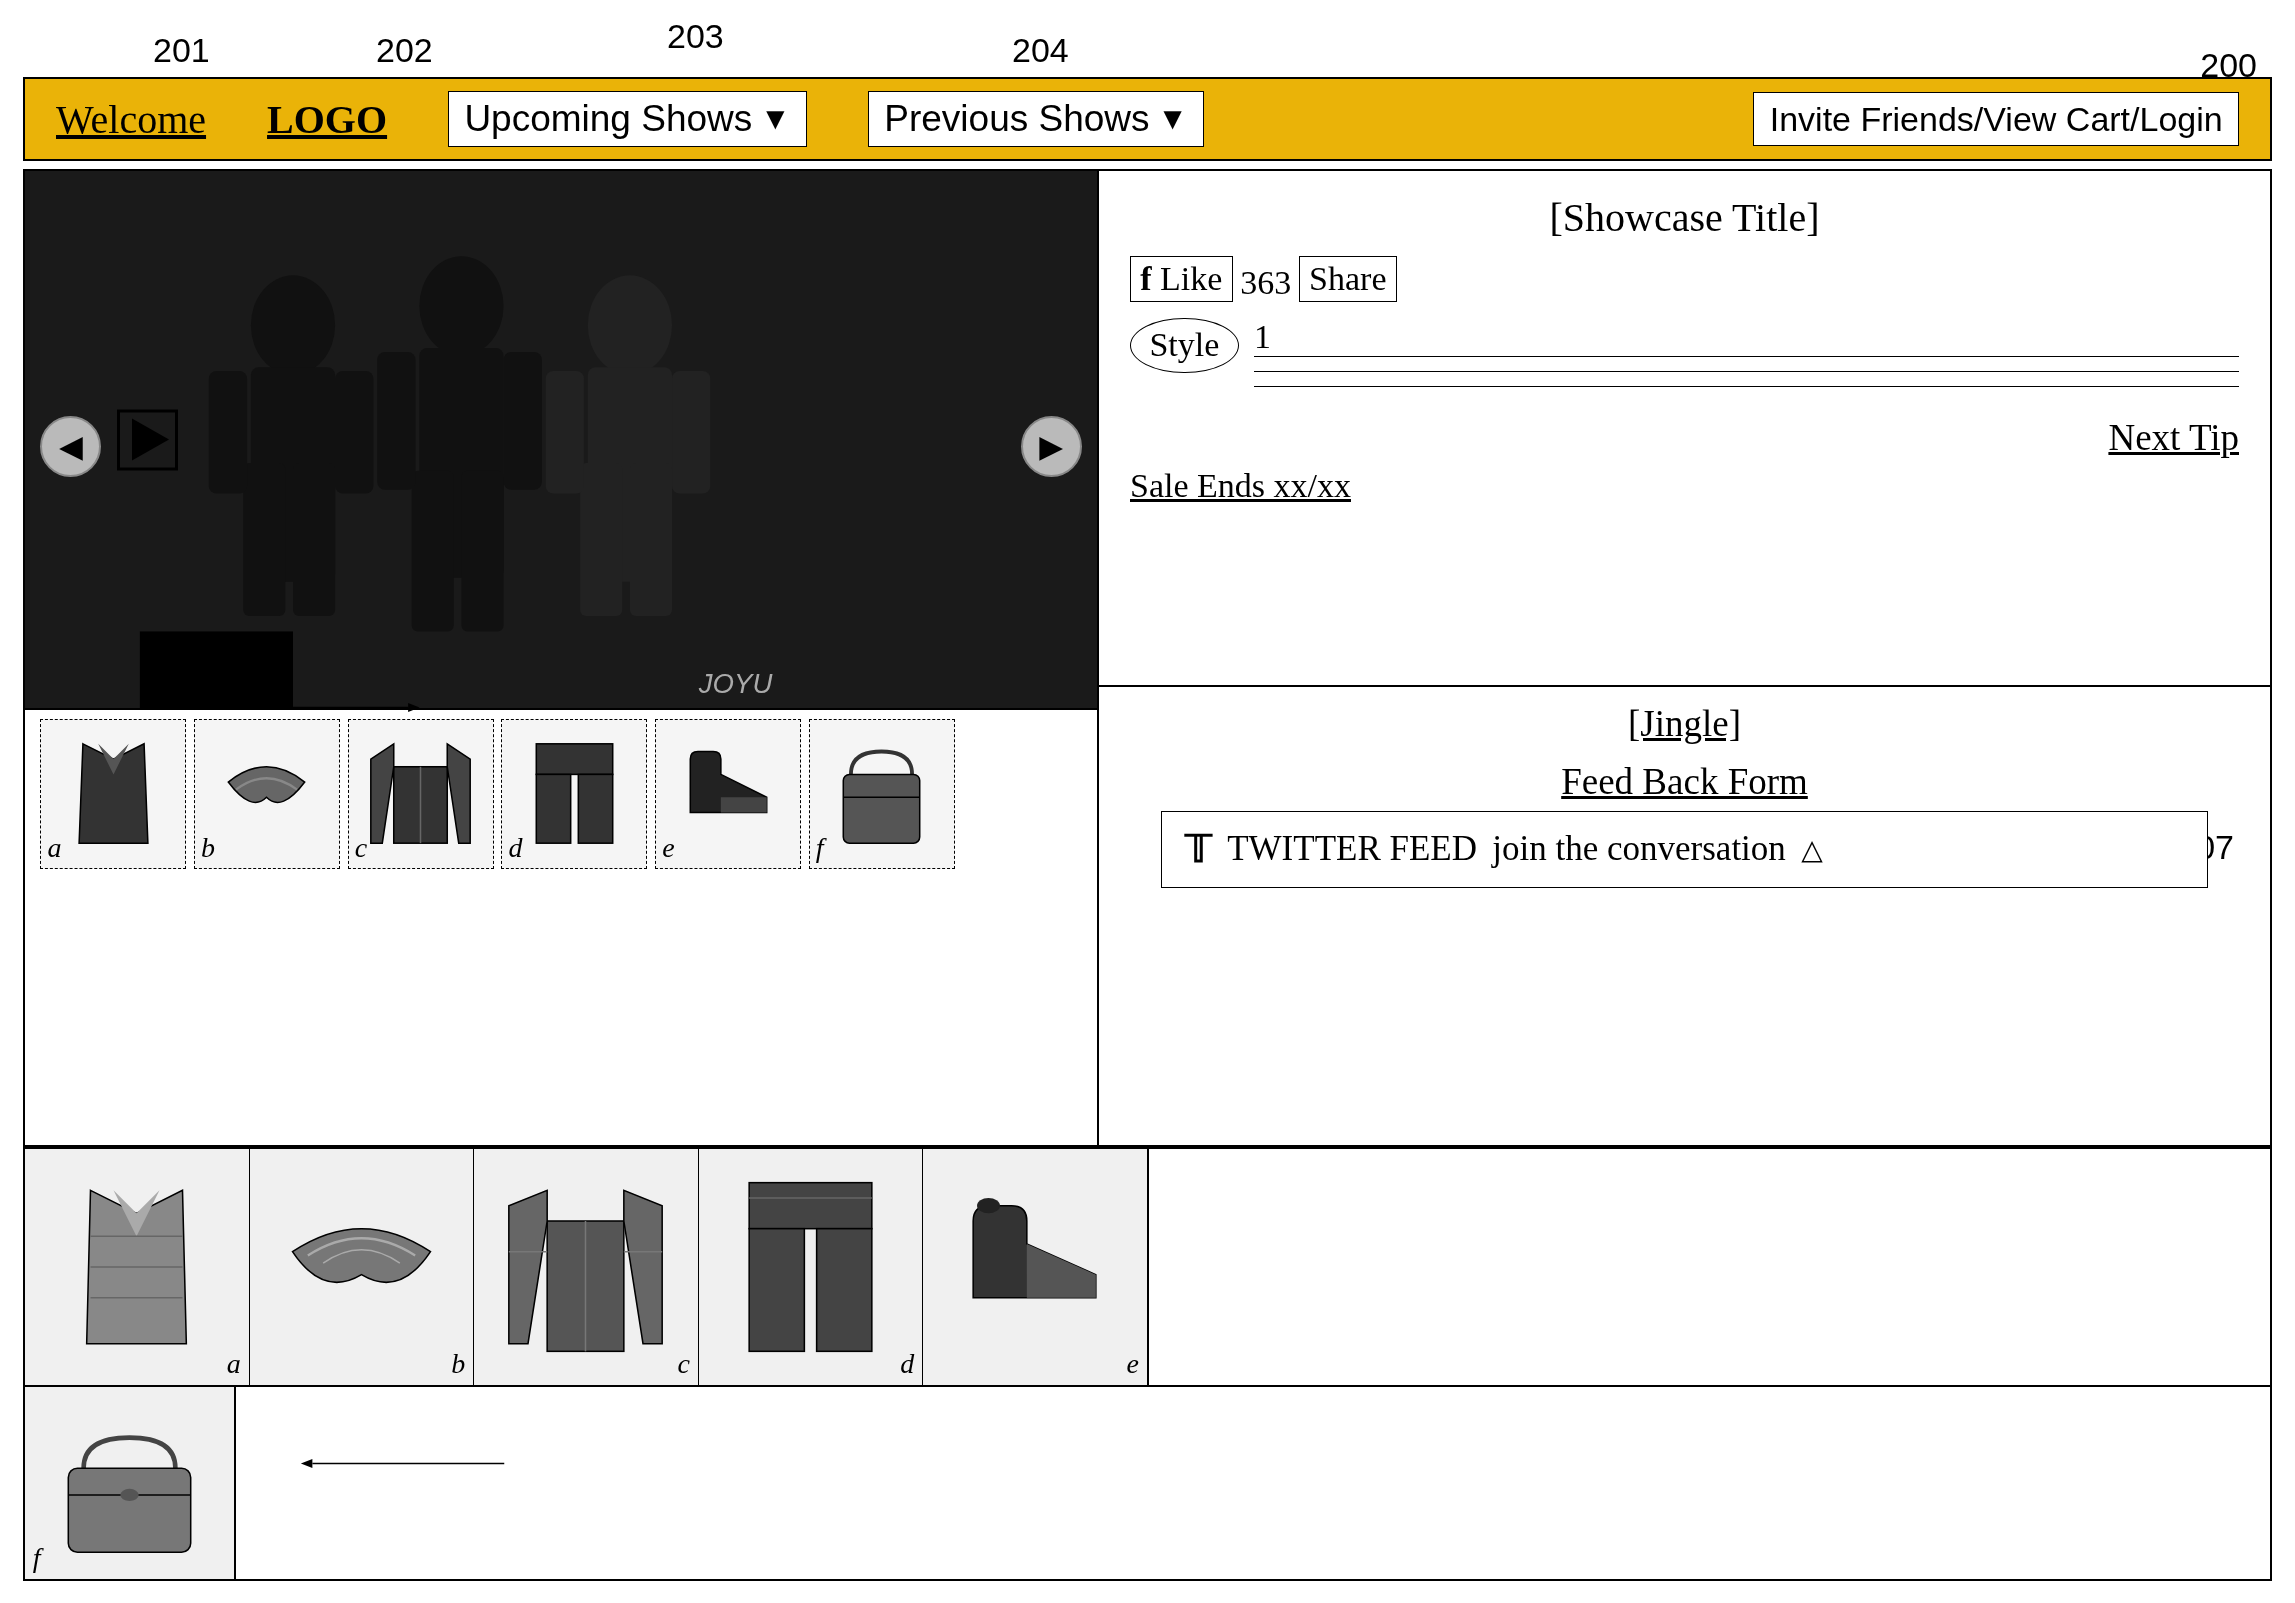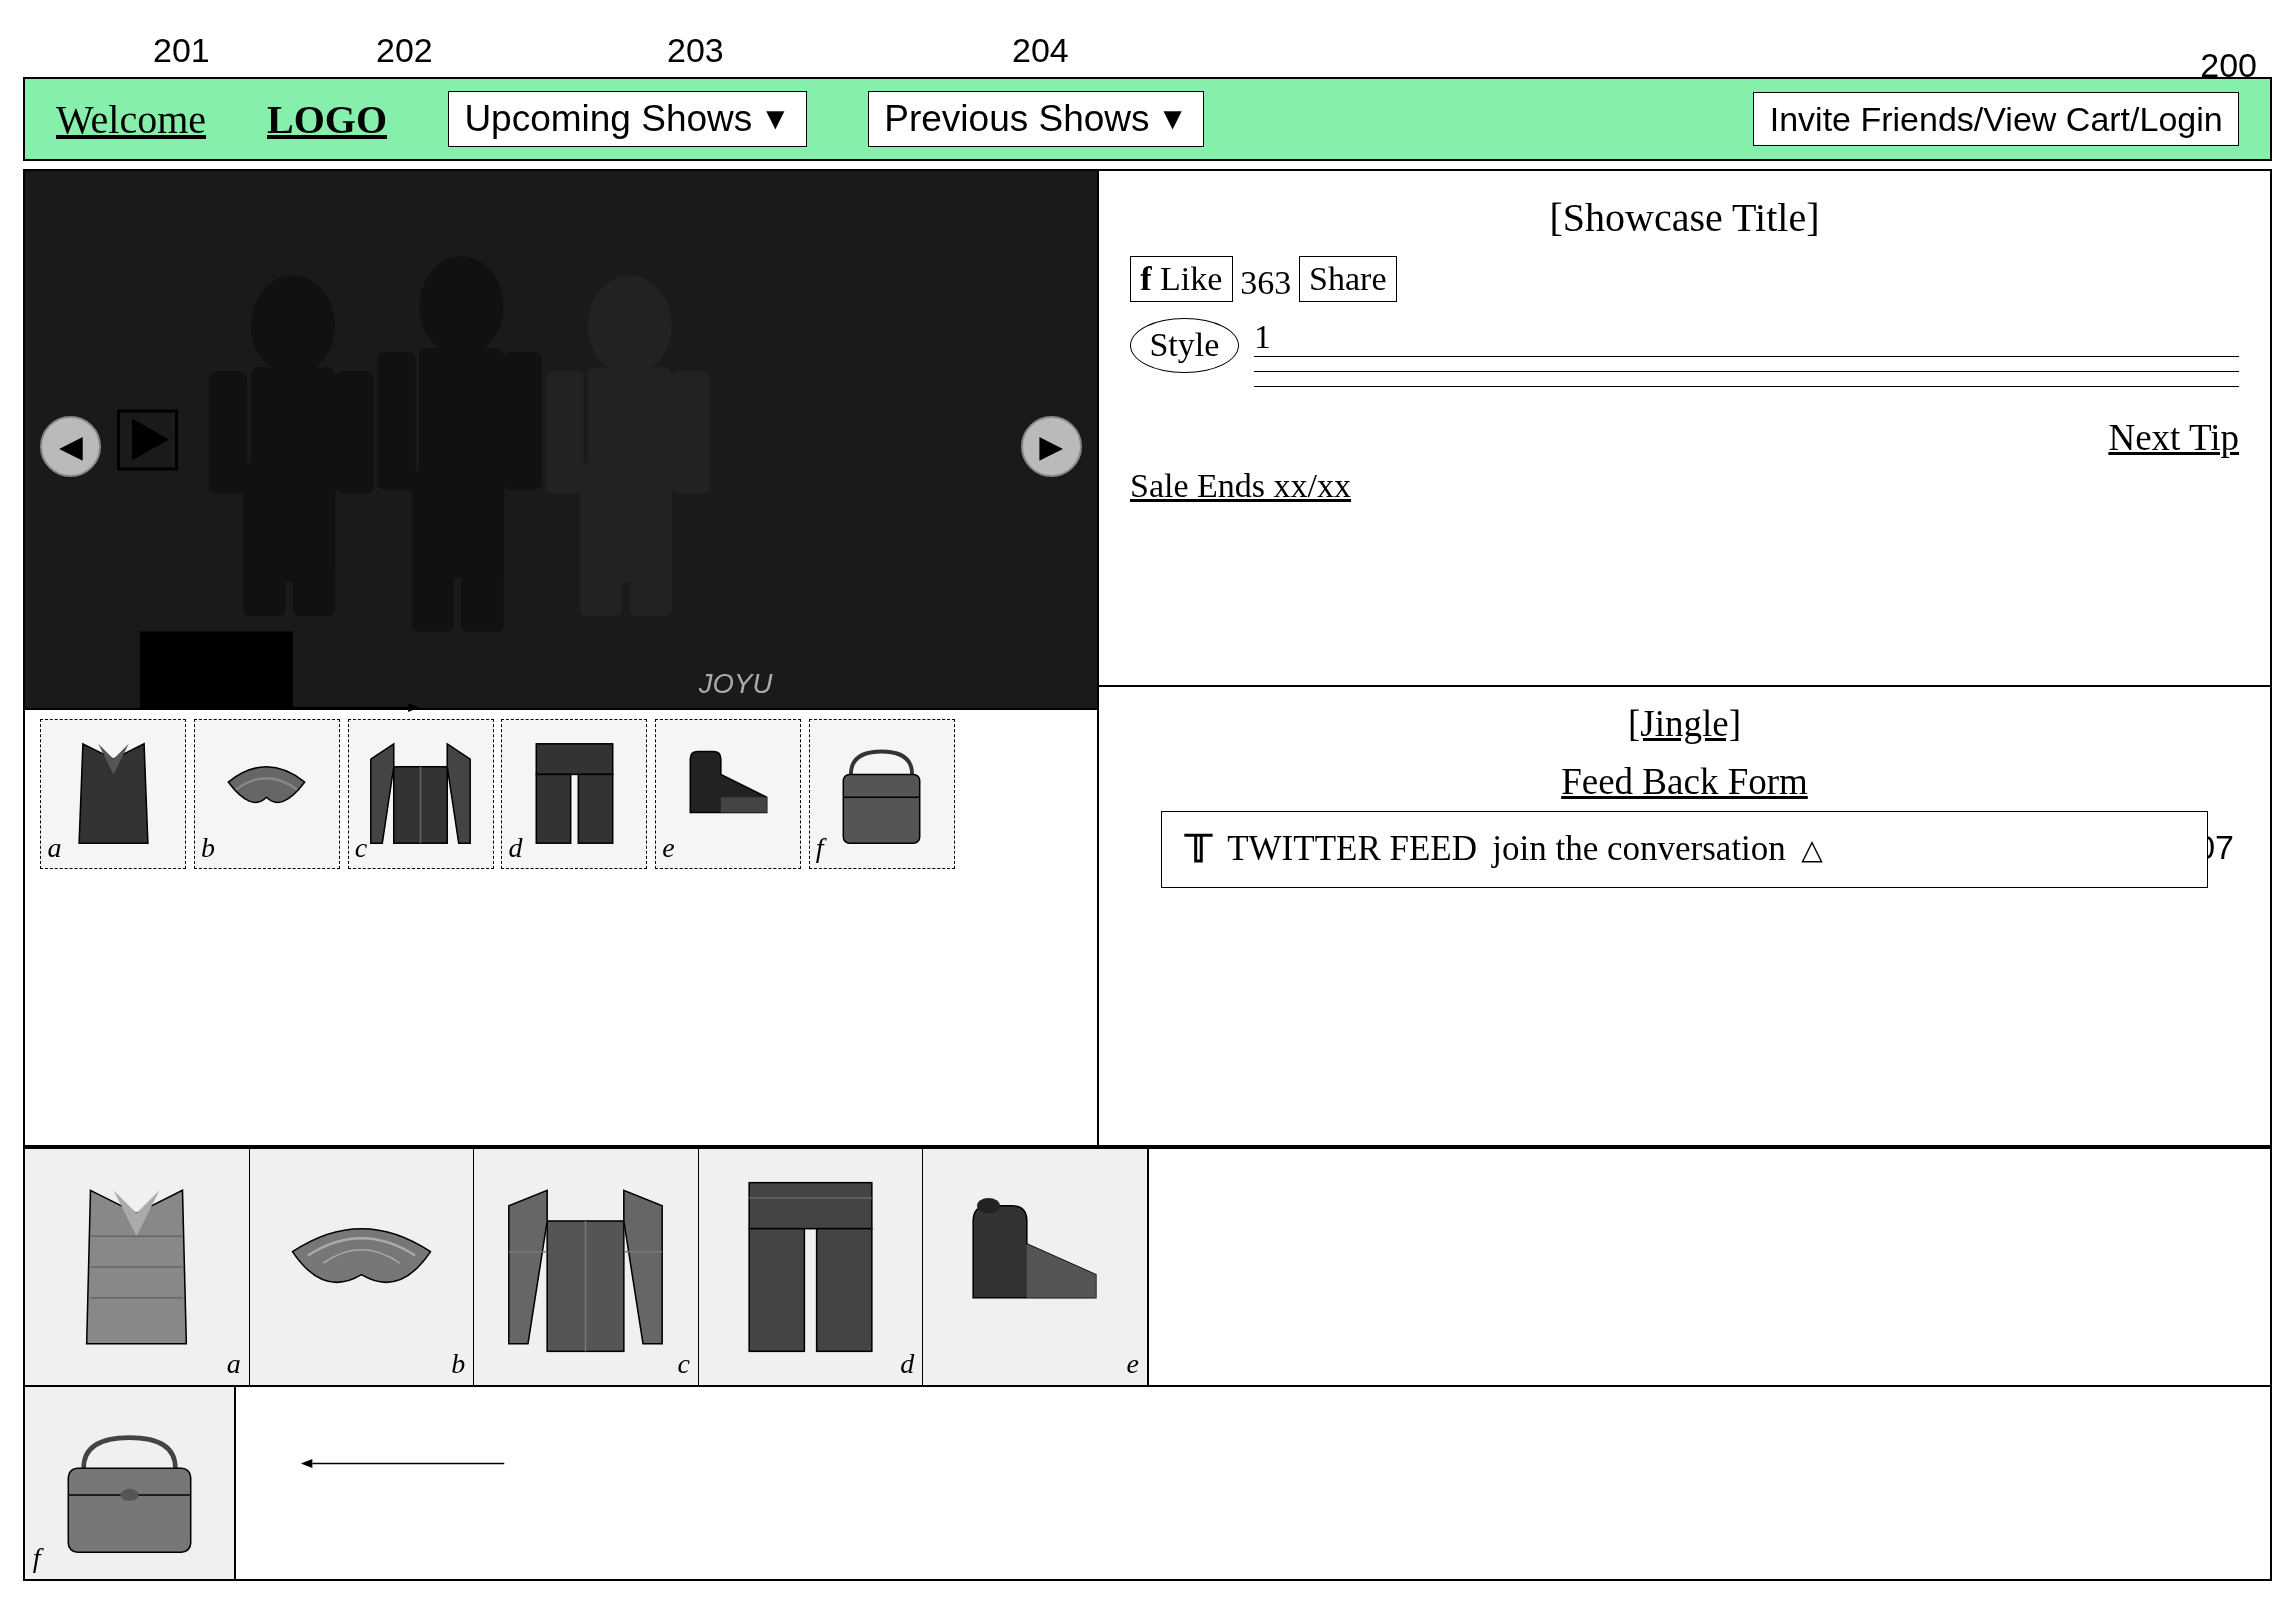--- a/index.html
+++ b/index.html
@@ -17,21 +17,21 @@
       position: absolute;
       top: 77px;
       left: 23px;
       right: 23px;
       height: 84px;
       border: 2.3px solid #000;
       display: flex;
       align-items: center;
       padding: 0 31px;
       gap: 61px;
-      background: #86efac;
+      background: #eab308;
     }
 
     #header .welcome {
       font-size: 40px;
       text-decoration: underline;
       color: #000;
     }
 
     #header .logo {
       font-size: 40px;
@@ -410,21 +410,21 @@
       align-items: center;
       justify-content: center;
       font-size: 31px;
       cursor: pointer;
       z-index: 5;
     }
 
     .ref-200 { top: 46px; right: 38px; margin-left: 12px; }
     .ref-201 { top: 31px; left: 153px; }
     .ref-202 { top: 31px; left: 376px; }
-    .ref-203 { top: 31px; left: 667px; text-align: center; }
+    .ref-203 { top: 17px; left: 667px; text-align: center; }
     .ref-204 { top: 31px; left: 1012px; }
     .ref-205 { top: 169px; left: 27px; }
     .ref-206 { top: 169px; right: 61px; }
   </style>
 </head>
 <body>
 
 <div class="annotation ref-200">200</div>
 <div class="annotation ref-201">201</div>
 <div class="annotation ref-202">202</div>

